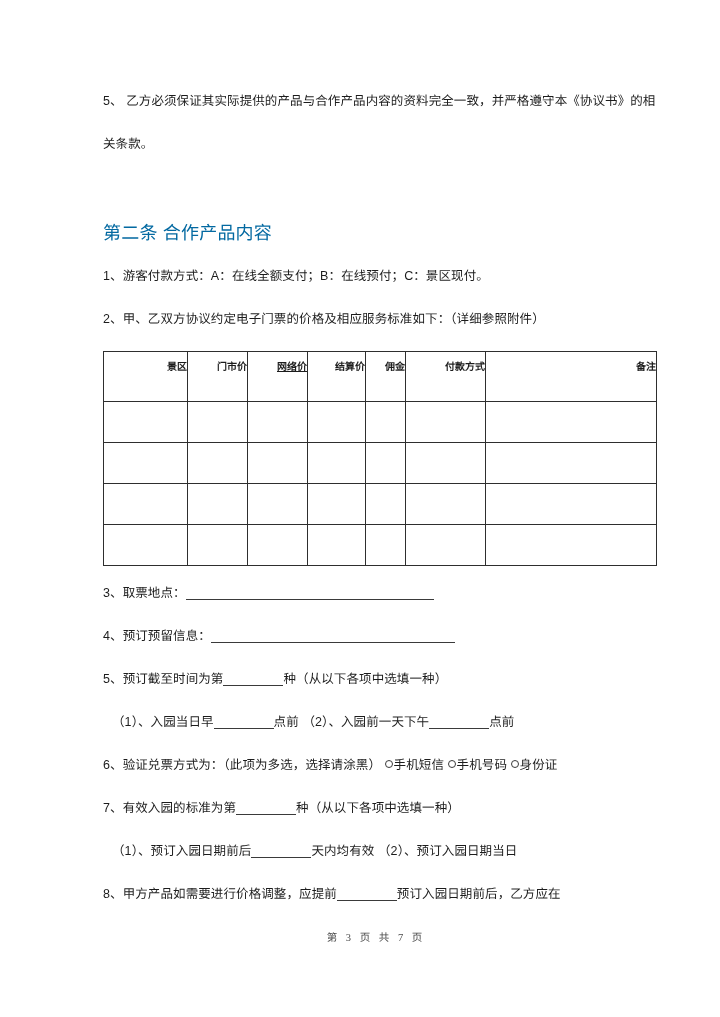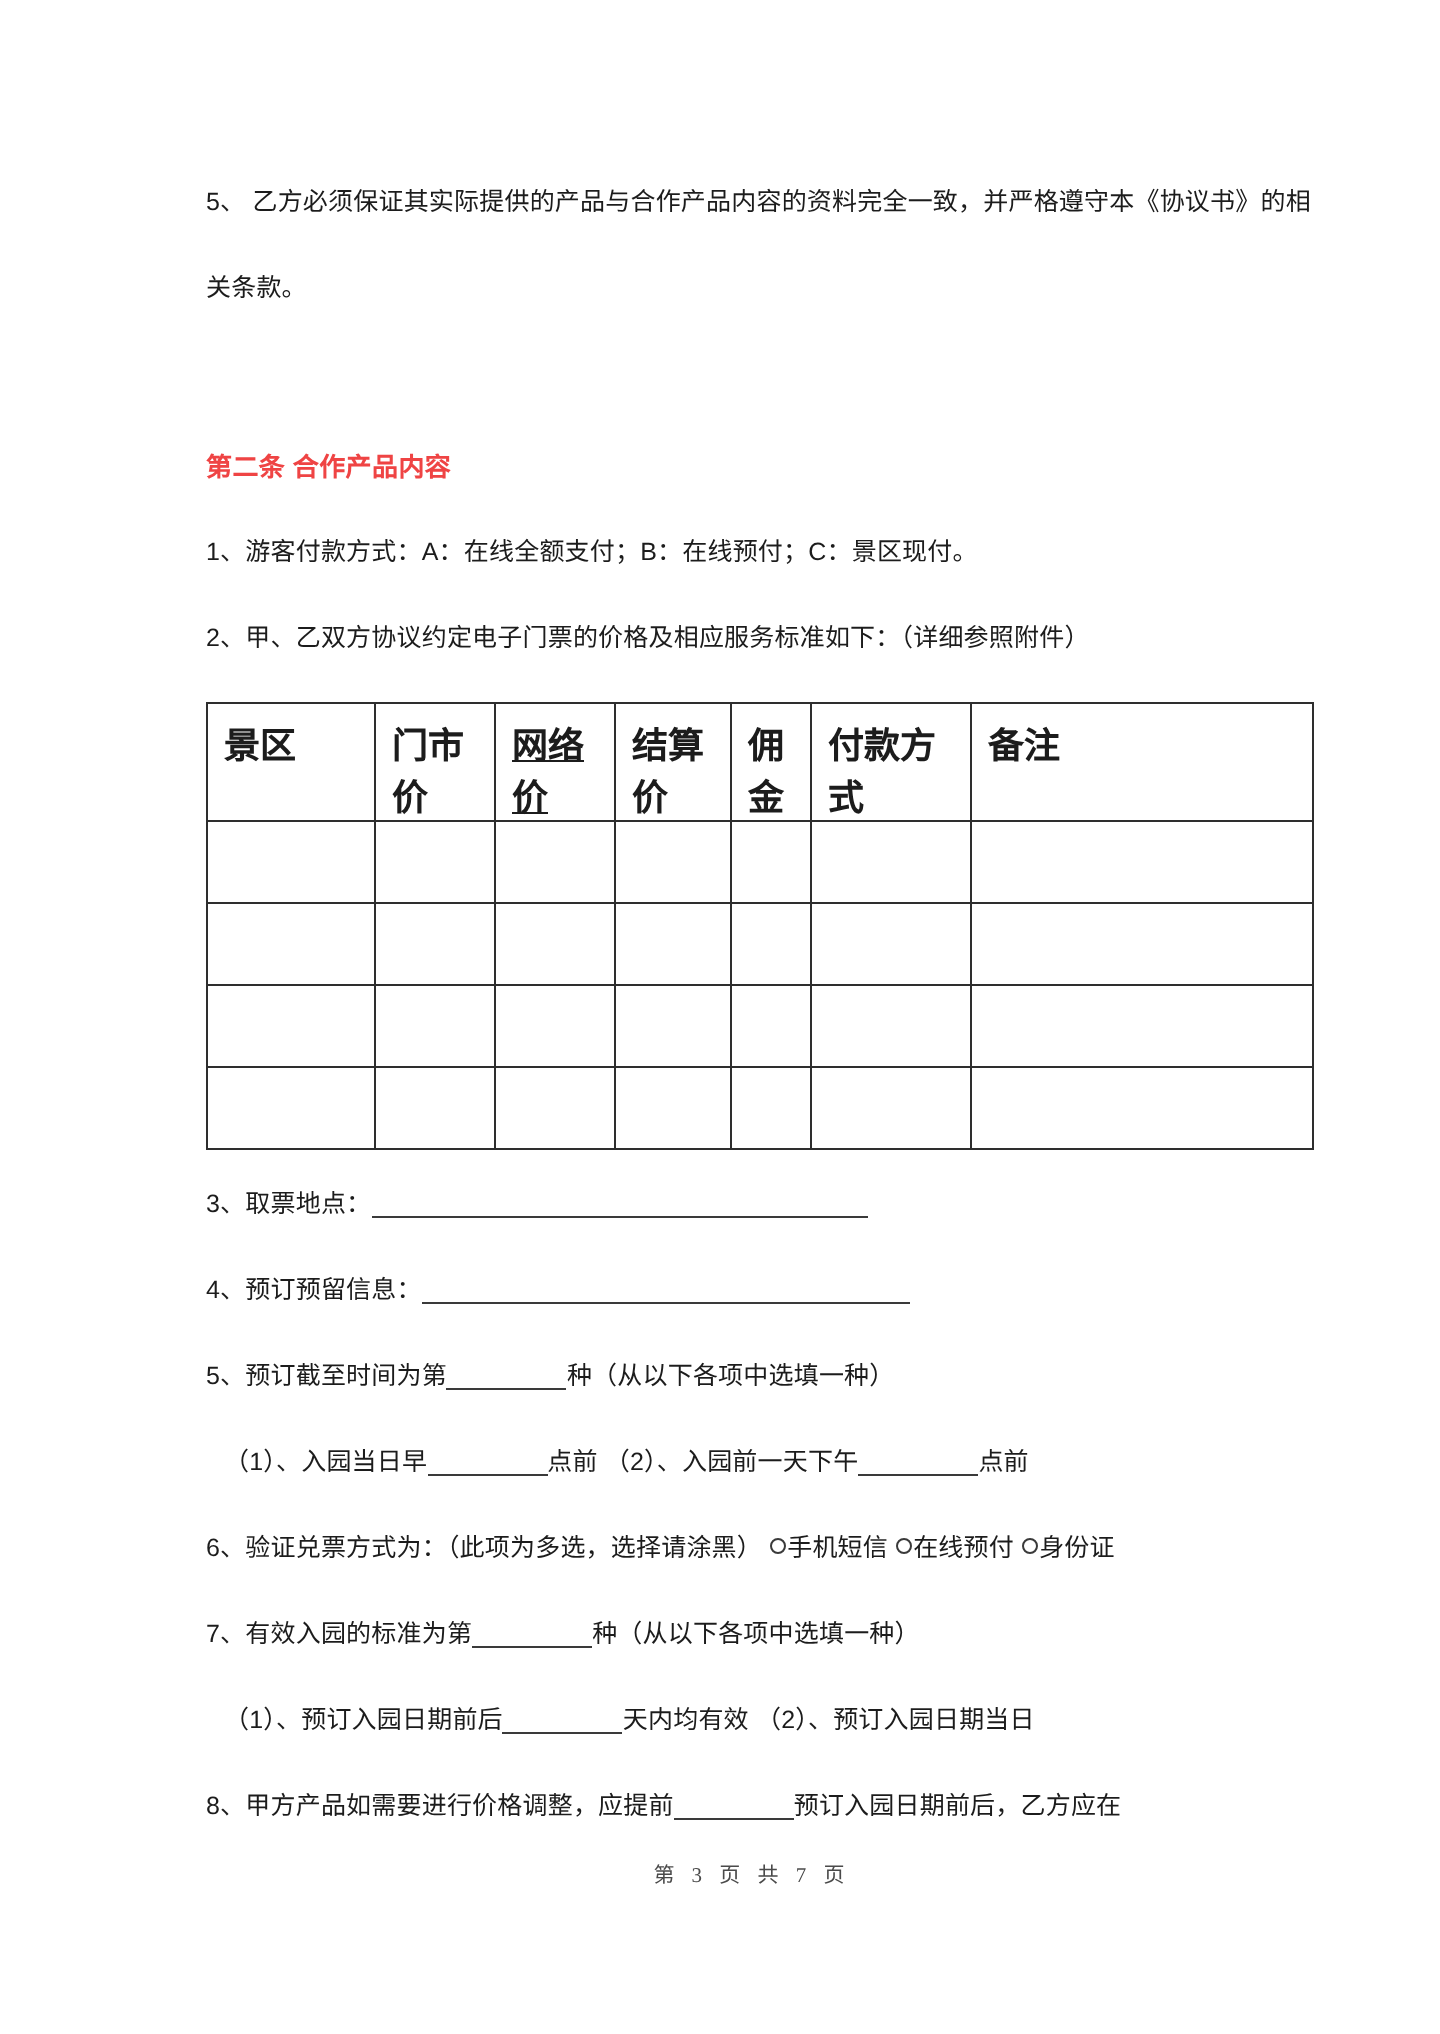--- a/index.html
+++ b/index.html
@@ -40,25 +40,25 @@
     white-space: pre-wrap;
     margin: 0;
   }
   .para.indent { padding-left: 9px; }
   .para.wrap {
     line-height: 43px;
     white-space: normal;
   }
 
   .heading {
-    font-size: 13px;
-    font-weight: bold;
+    font-size: 18px;
+    font-weight: normal;
     line-height: 43px;
     margin: 0;
-    color: #ef4444;
+    color: #0369a1;
     letter-spacing: 0.2px;
   }
 
   .spacer-lg { height: 46px; }
 
   
   .blank {
     display: inline-block;
     border-bottom: 1px solid #3a3a3a;
     vertical-align: -3px;
@@ -89,23 +89,23 @@
   }
   table.price-table {
     border-collapse: collapse;
     width: 553px;
     table-layout: fixed;
   }
   table.price-table td,
   table.price-table th {
     border: 1px solid #2e2e2e;
     padding: 6px 0 0 8px;
-    font-size: 18px;
+    font-size: 10px;
     font-weight: normal;
-    text-align: left;
+    text-align: right;
     vertical-align: top;
     color: #1c1c1c;
     height: 35px;
     box-sizing: border-box;
   }
   table.price-table thead th {
     font-weight: bold;
     height: 50px;
   }
   table.price-table tbody td { height: 41px; }
@@ -203,21 +203,21 @@
     </div>
 
     <p class="para"><span>3、取票地点：</span><span class="blank w-long"></span></p>
 
     <p class="para"><span>4、预订预留信息：</span><span class="blank w-longer"></span></p>
 
     <p class="para"><span>5、预订截至时间为第</span><span class="blank w-short"></span><span>种（从以下各项中选填一种）</span></p>
 
     <p class="para indent"><span>（1）、入园当日早</span><span class="blank w-mid"></span><span>点前 （2）、入园前一天下午</span><span class="blank w-mid"></span><span>点前</span></p>
 
-    <p class="para"><span>6、验证兑票方式为：（此项为多选，选择请涂黑）</span><span class="opt-group"> <span class="opt"><span class="circle"></span><span>手机短信</span></span> <span class="opt"><span class="circle"></span><span>在线预付</span></span> <span class="opt"><span class="circle"></span><span>身份证</span></span></span></p>
+    <p class="para"><span>6、验证兑票方式为：（此项为多选，选择请涂黑）</span><span class="opt-group"> <span class="opt"><span class="circle"></span><span>手机短信</span></span> <span class="opt"><span class="circle"></span><span>手机号码</span></span> <span class="opt"><span class="circle"></span><span>身份证</span></span></span></p>
 
     <p class="para"><span>7、有效入园的标准为第</span><span class="blank w-short"></span><span>种（从以下各项中选填一种）</span></p>
 
     <p class="para indent"><span>（1）、预订入园日期前后</span><span class="blank w-mid"></span><span>天内均有效 （2）、预订入园日期当日</span></p>
 
     <p class="para"><span>8、甲方产品如需要进行价格调整，应提前</span><span class="blank w-mid"></span><span>预订入园日期前后，乙方应在</span></p>
 
   </div>
 
   <div class="footer">

